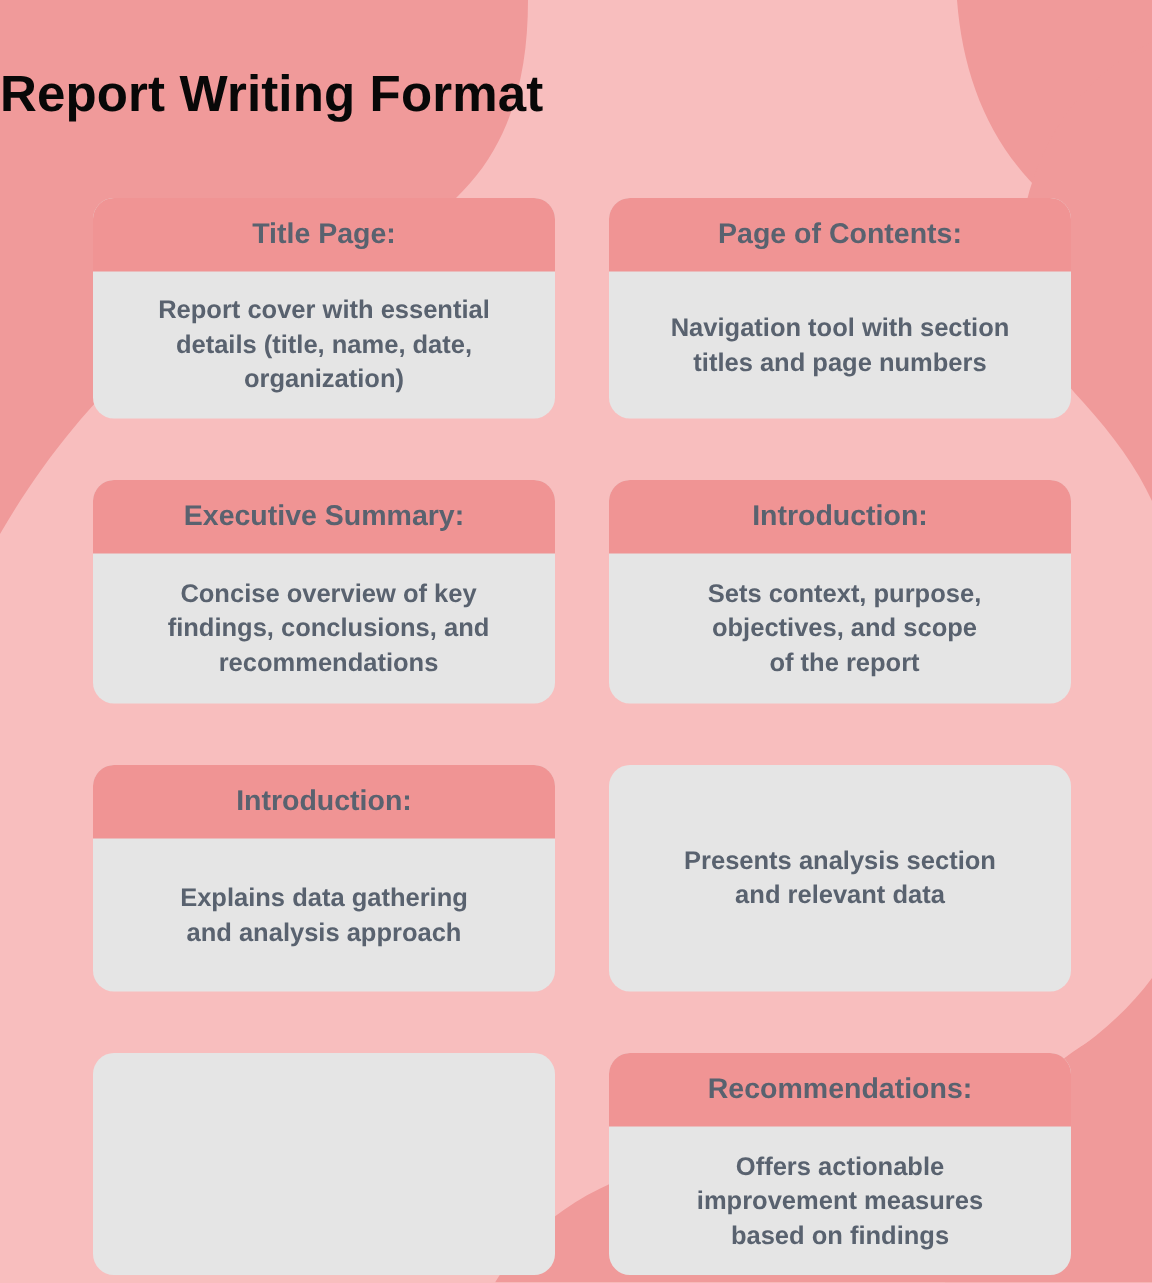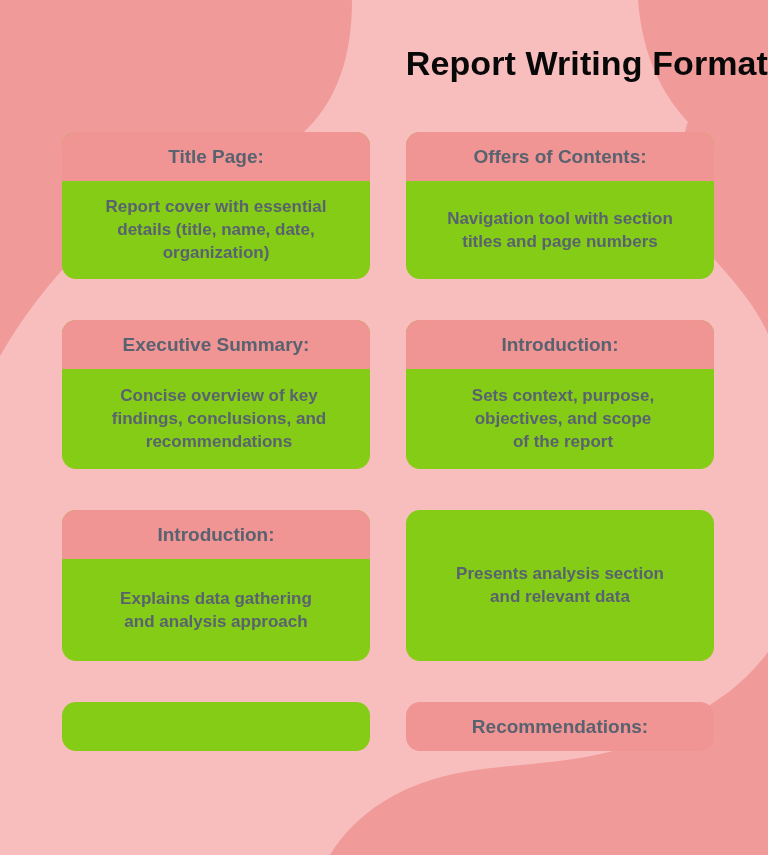--- a/index.html
+++ b/index.html
@@ -31,21 +31,21 @@
     height: 855px;
     pointer-events: none;
   }
 
   
   .title {
     position: absolute;
     top: 41px;
     left: 0;
     width: 768px;
-    text-align: right;
+    text-align: left;
     font-size: 34px;
     font-weight: bold;
     color: #080808;
     letter-spacing: 0.1px;
     line-height: 44px;
     z-index: 5;
   }
 
   
   .grid {
@@ -56,21 +56,21 @@
     z-index: 4;
     display: grid;
     grid-template-columns: 308px 308px;
     column-gap: 36px;
     row-gap: 41px;
   }
 
   .card {
     border-radius: 14px;
     overflow: hidden;
-    background: #84cc16;
+    background: #e5e5e5;
     display: flex;
     flex-direction: column;
   }
 
   .card-header {
     background: #f09494;
     color: #59626f;
     font-size: 19px;
     font-weight: bold;
     text-align: center;
@@ -118,21 +118,21 @@
   <div class="grid">
 
     <div class="card row-1">
       <div class="card-header">Title Page:</div>
       <div class="card-body">Report cover with essential
 details (title, name, date,
 organization)</div>
     </div>
 
     <div class="card row-1">
-      <div class="card-header">Offers of Contents:</div>
+      <div class="card-header">Page of Contents:</div>
       <div class="card-body">Navigation tool with section
 titles and page numbers</div>
     </div>
 
     <div class="card row-2">
       <div class="card-header">Executive Summary:</div>
       <div class="card-body">Concise overview of key
 findings, conclusions, and
 recommendations</div>
     </div>
@@ -153,16 +153,19 @@
     <div class="card row-3">
       <div class="card-body">Presents analysis section
 and relevant data</div>
     </div>
 
     <div class="card row-4">
     </div>
 
     <div class="card row-4">
       <div class="card-header">Recommendations:</div>
+      <div class="card-body">Offers actionable
+improvement measures
+based on findings</div>
     </div>
 
   </div>
 </div>
 
 </body></html>

